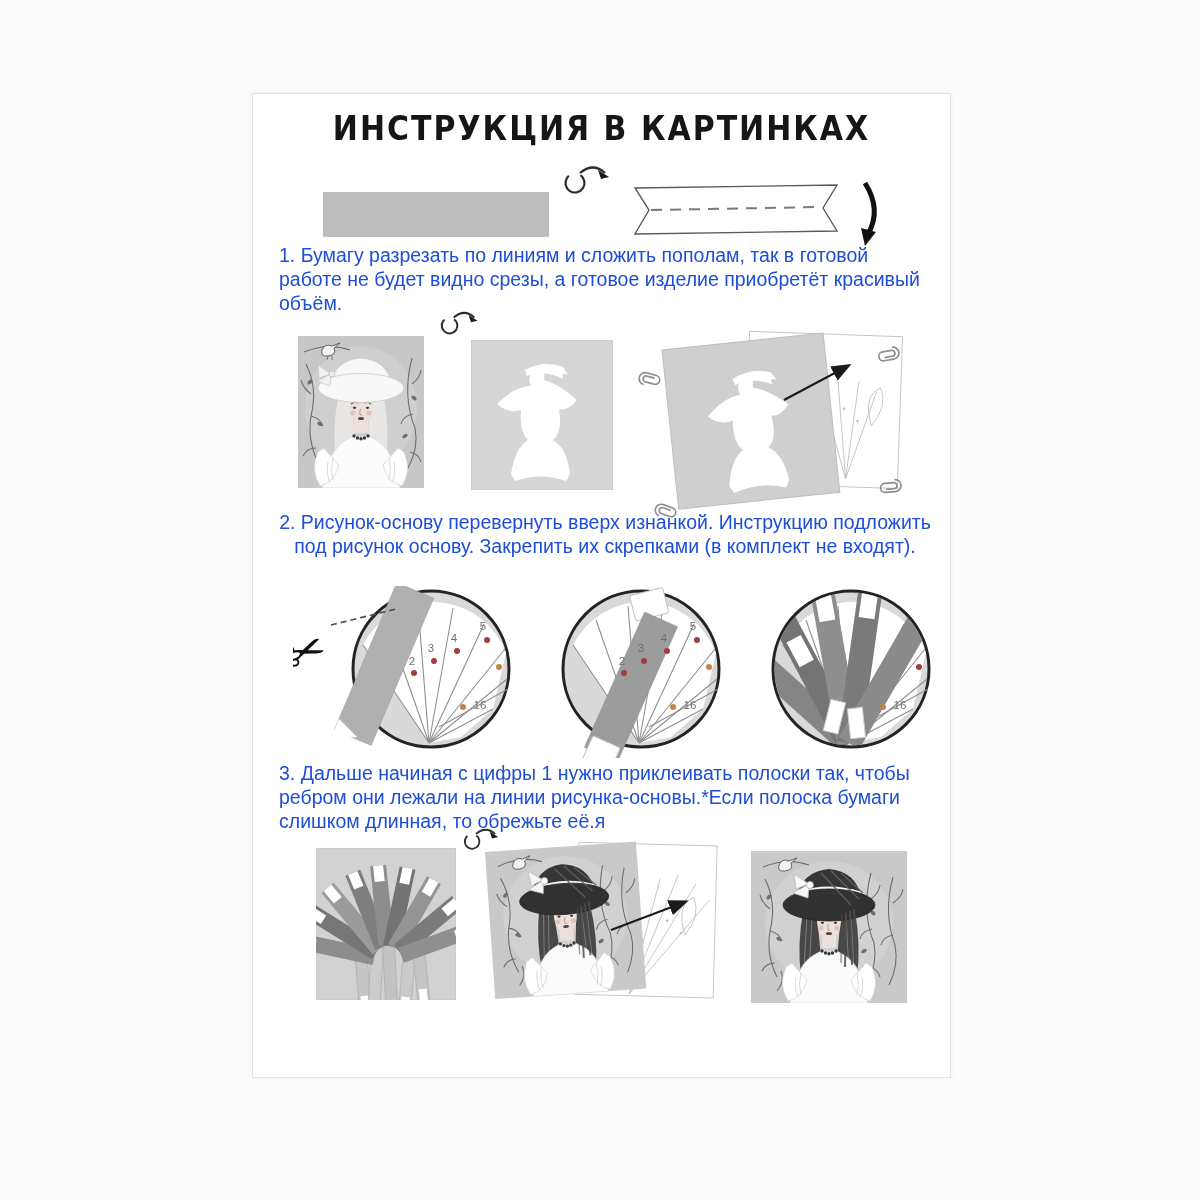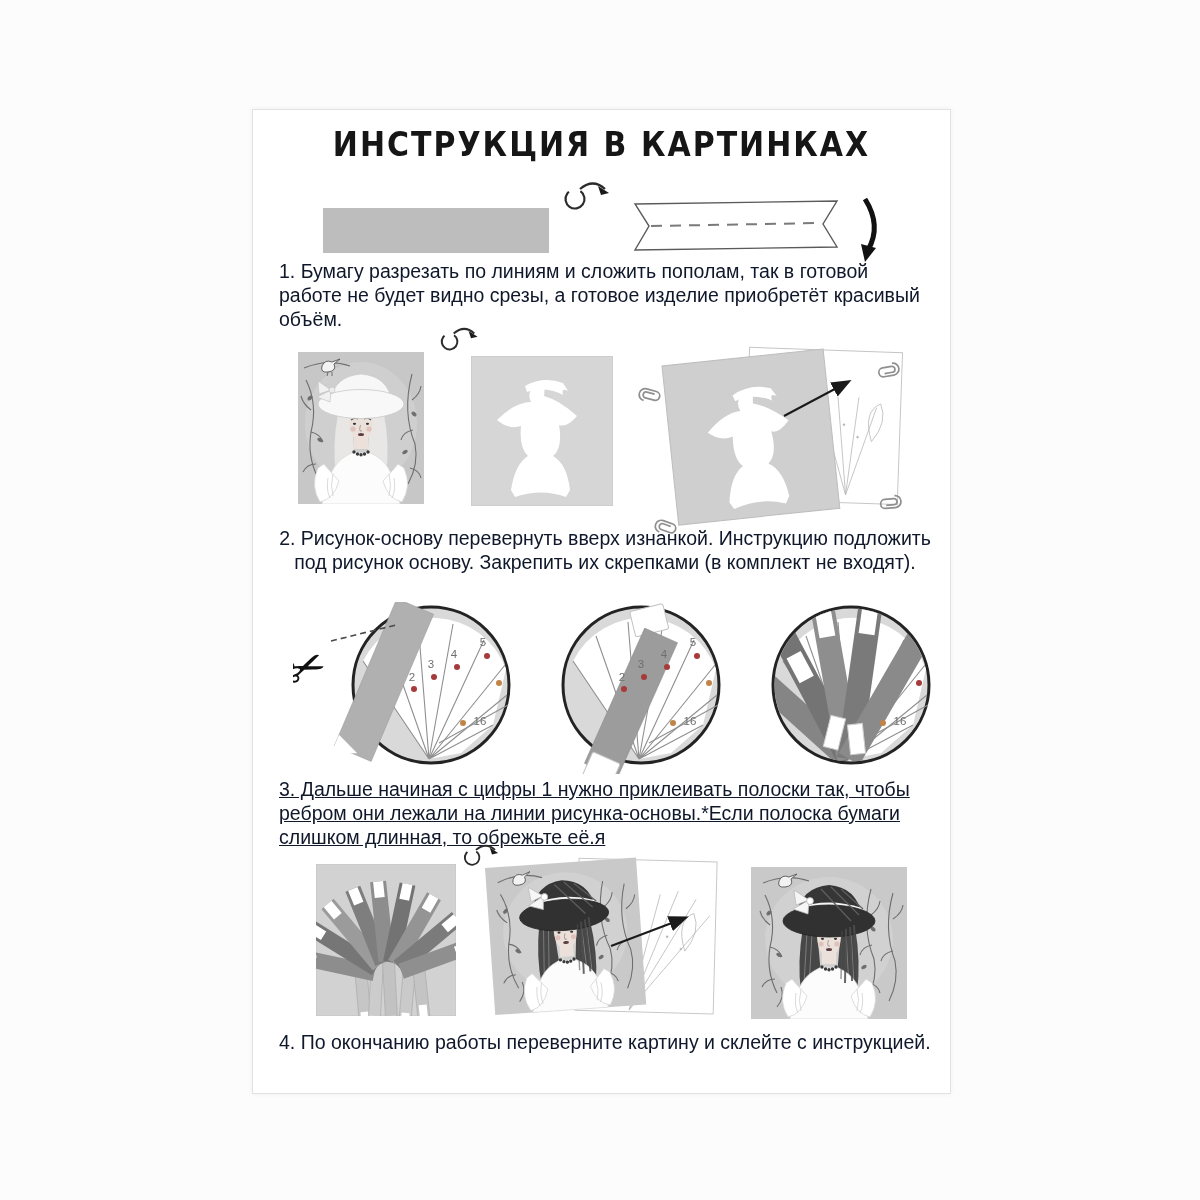--- a/index.html
+++ b/index.html
@@ -1,27 +1,27 @@
 <!DOCTYPE html>
 <html><head>
 <meta charset="utf-8">
 <style>
   html,body{margin:0;padding:0;}
   body{width:1200px;height:1200px;background:#fcfcfc;position:relative;
        font-family:"Liberation Sans",sans-serif;overflow:hidden;}
-  .card{position:absolute;left:252px;top:109px;width:697px;height:983px;
+  .card{position:absolute;left:252px;top:93px;width:697px;height:983px;
         background:#ffffff;border:1px solid #e2e2e2;box-shadow:0 0 6px rgba(0,0,0,0.05);}
   .abs{position:absolute;}
   .title{left:0;top:16px;width:100%;text-align:center;
          font-family:"DejaVu Sans",sans-serif;font-weight:bold;font-size:30px;
          letter-spacing:2px;color:#161616;transform:scaleY(1.15);}
-  .step{left:26px;width:652px;font-size:19.5px;line-height:1.23;color:#0f172a;}
+  .step{left:26px;width:652px;font-size:19.5px;line-height:1.23;color:#1d4ed8;}
   .step1{top:150px;}
   .step2{top:417px;text-align:center;}
-  .step3{top:668px;text-decoration:underline;}
+  .step3{top:668px;}
   .step4{top:921px;}
   .grayStrip{left:70px;top:98px;width:226px;height:45px;background:#bdbdbd;}
   svg{display:block;}
 </style>
 </head>
 <body>
 
 <div class="card">
 
   <div class="abs title">ИНСТРУКЦИЯ В КАРТИНКАХ</div>
@@ -364,15 +364,14 @@
           <circle cx="59" cy="34" r="3.4" fill="#ffffff" stroke="#bbbbbb" stroke-width="0.8"></circle>
         </g>
       </g>
       <g stroke="#4e4e4e" stroke-width="2" opacity="0.85" fill="none">
         <path d="M95,62 L94,116 M99,60 L101,114 M103,58 L106,112"></path>
         <path d="M91,64 L90,112" stroke-width="1.4" opacity="0.7"></path>
       </g>
     </g>
   </svg>
 
-  <div class="abs step step4">4. По окончанию работы переверните картину  и склейте с инструкцией.</div>
 
 </div>
 
 </body></html>

